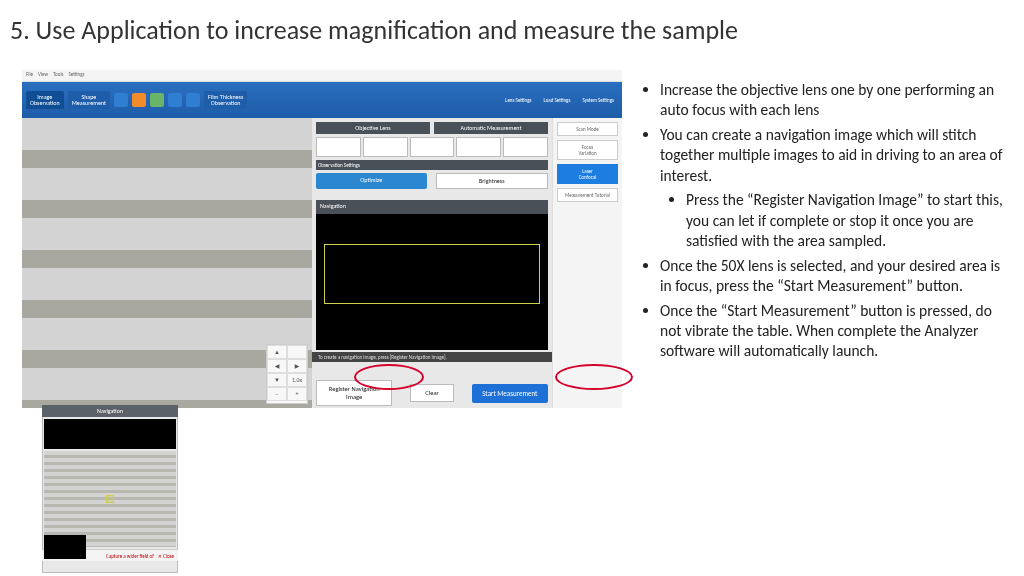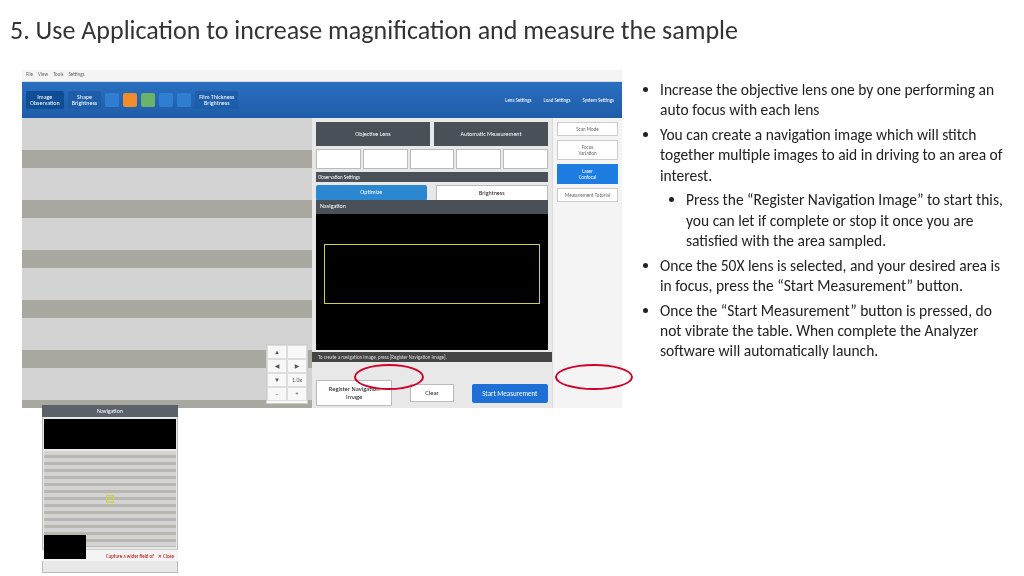--- a/index.html
+++ b/index.html
@@ -55,21 +55,21 @@
     width: 42px; height: 60px; background: #f8f8f8; border: 1px solid #ccc;
     display: grid; grid-template-columns: 1fr 1fr; grid-auto-rows: 14px;
   }
   .zoom-pad div { border: 1px solid #ddd; font-size: 6px; display:flex; align-items:center; justify-content:center; color:#555; }
   .side-panel {
     width: 240px; background: #e8e8e8;
     display: flex; flex-direction: column; position: relative;
   }
   .panel-top { height: 80px; padding: 4px; }
   .panel-top .hdr { display:flex; gap:4px; }
-  .panel-top .hdr div { flex:1; font-size:6px; background:#495057; color:#fff; text-align:center; padding:8px; }
+  .panel-top .hdr div { flex:1; font-size:6px; background:#495057; color:#fff; text-align:center; padding:2px; }
   .lens-row { display:flex; gap:2px; margin-top:3px; }
   .lens-row div { flex:1; height:20px; background:#fff; border:1px solid #bbb; }
   .obs-bar { margin-top:3px; background:#495057; color:#fff; font-size:5px; padding:2px; }
   .ctl-row { display:flex; gap:9px; margin-top:3px; }
   .ctl-row .blue { flex:1; background:#2a87d0; color:#fff; font-size:6px; text-align:center; padding:3px; border-radius:2px; }
   .ctl-row .gray { flex:1; background:#fff; border:1px solid #bbb; font-size:6px; text-align:center; padding:3px; }
   .nav-region {
     margin: 2px 4px; background:#000; height: 150px; position:relative;
     border-top: 14px solid #495057;
   }
@@ -125,28 +125,28 @@
   <div class="menubar">
     <span>File</span>
     <span>View</span>
     <span>Tools</span>
     <span>Settings</span>
   </div>
   <div class="ribbon">
     <div class="tab sel" style="white-space:pre-line">Image
 Observation</div>
     <div class="tab" style="white-space:pre-line">Shape
-Brightness</div>
+Measurement</div>
     <div class="iconbtn"></div>
     <div class="iconbtn o"></div>
     <div class="iconbtn g"></div>
     <div class="iconbtn"></div>
     <div class="iconbtn"></div>
     <div class="tab" style="white-space:pre-line">Film Thickness
-Brightness</div>
+Observation</div>
     <div class="spacer"></div>
     <span class="rightlbl">Lens Settings</span>
     <span class="rightlbl">Load Settings</span>
     <span class="rightlbl">System Settings</span>
   </div>
   <div class="workarea">
     <div class="live-view">
       <div class="stripes"></div>
       <div class="zoom-pad">
         <div>▲</div>

